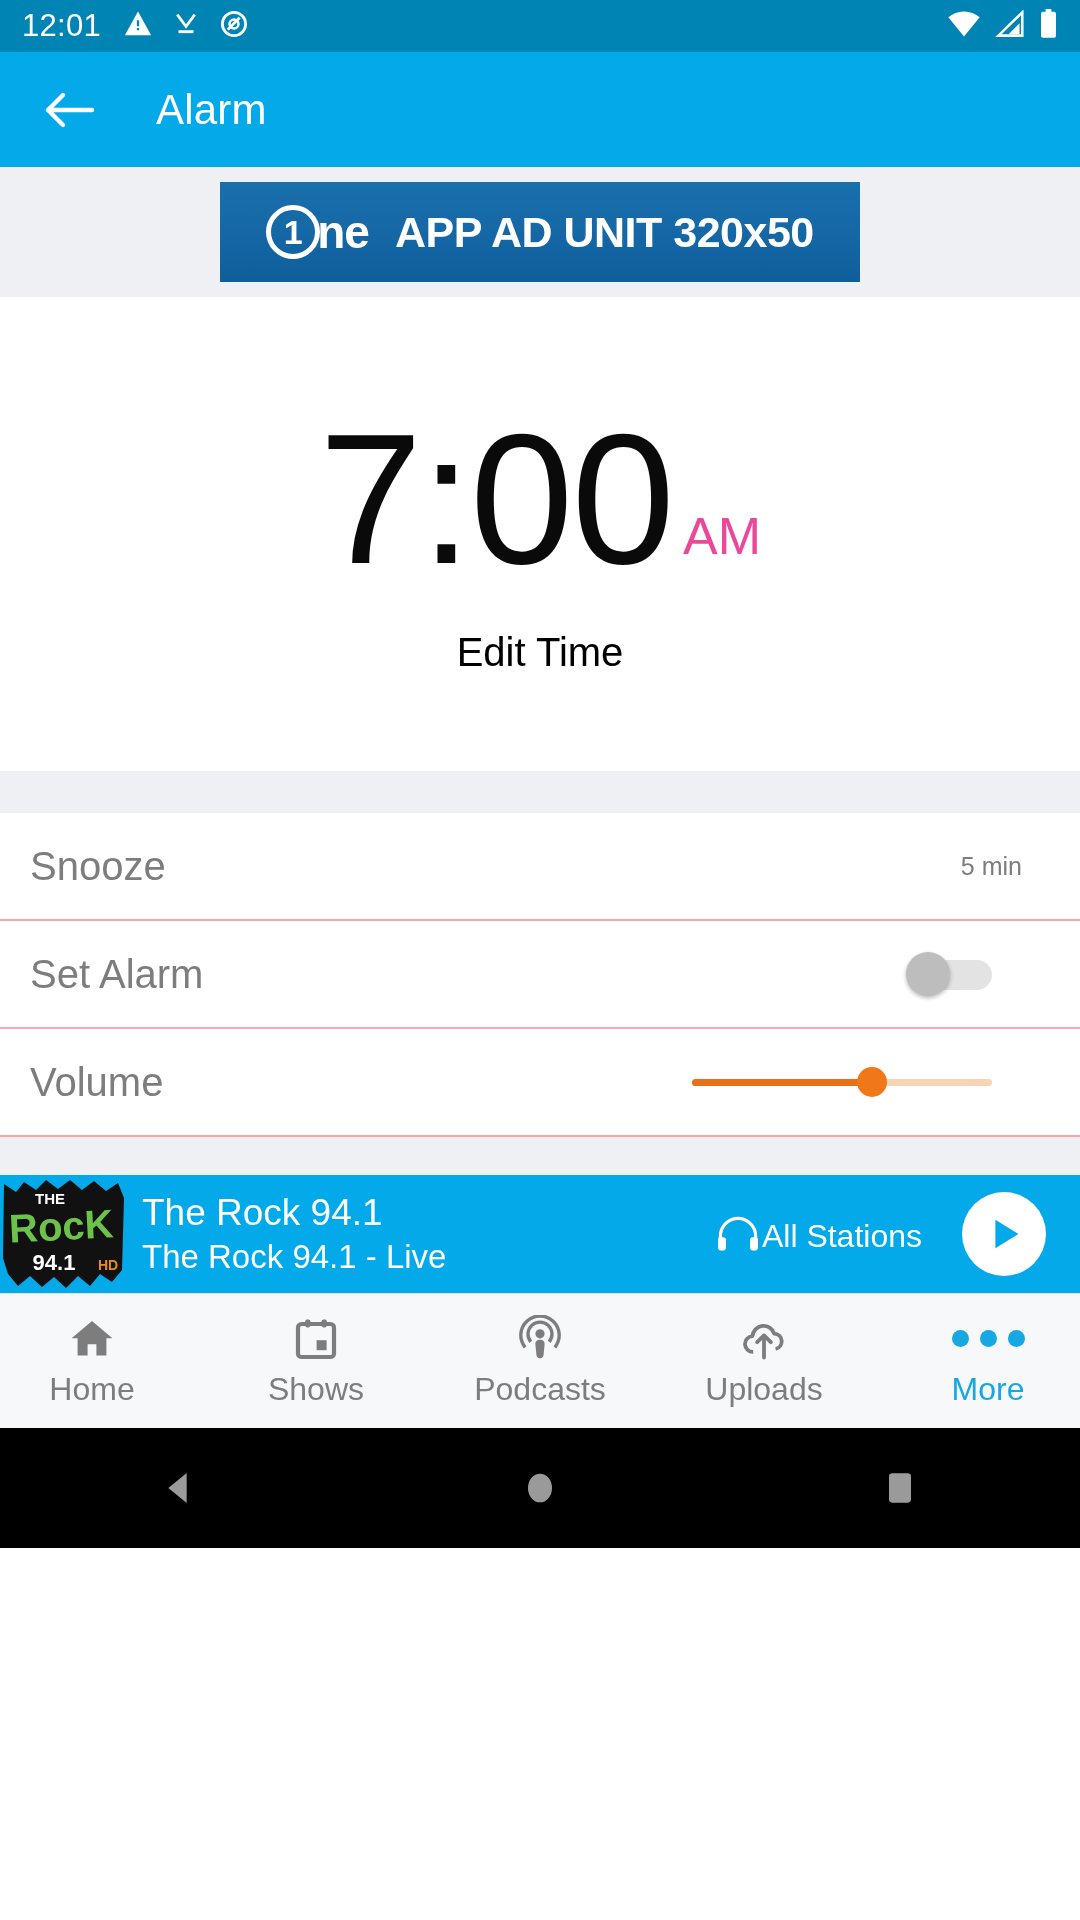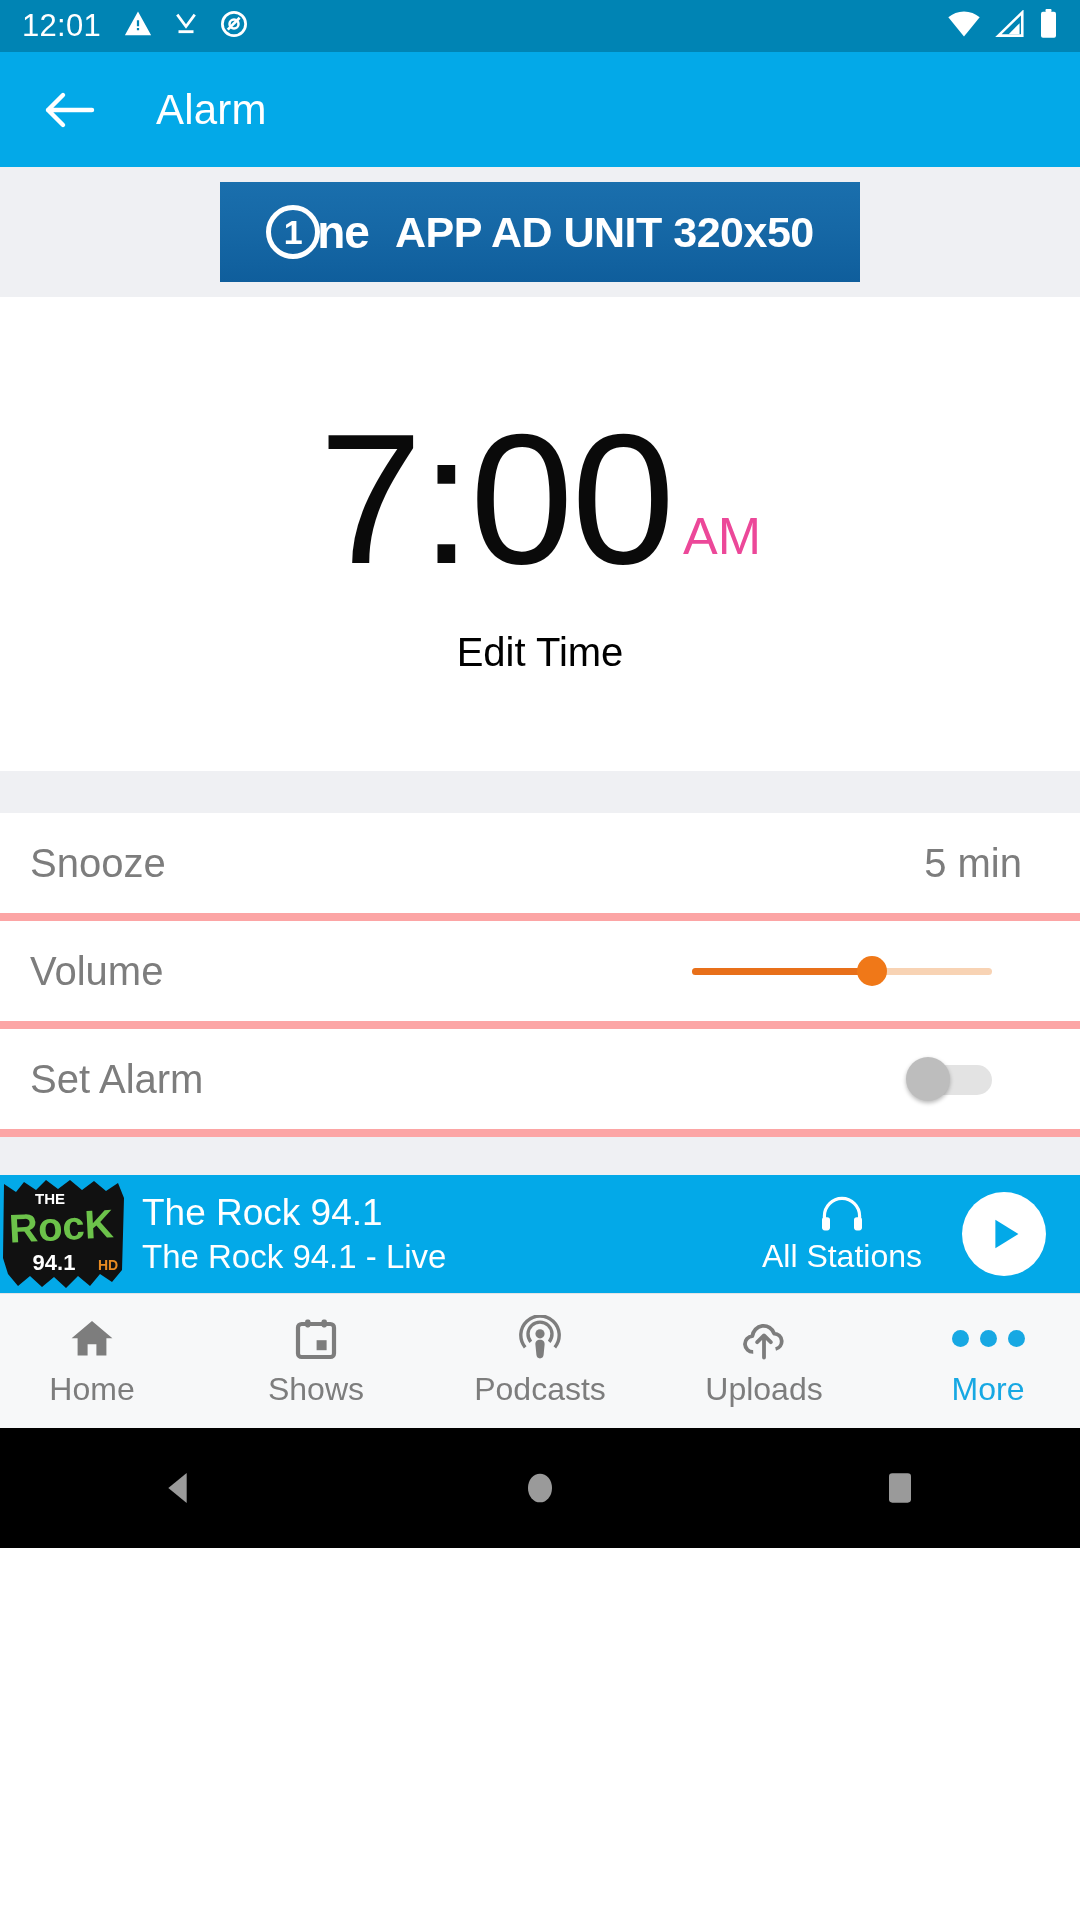--- a/index.html
+++ b/index.html
@@ -133,30 +133,30 @@
   .gap-band {
     background: #eff0f3;
     height: 42px;
     flex: none;
   }
   .list { background: #ffffff; flex: none; }
   .row {
     height: 108px;
     display: flex; align-items: center;
     padding: 0 30px;
-    border-bottom: 8px solid #fca5a5;
+    border-bottom: 2px solid #fca5a5;
     cursor: pointer;
   }
   .row-label {
     font-size: 40px;
     color: #7d7d7d;
     flex: 1;
   }
   .row-value {
-    font-size: 40px;
+    font-size: 25px;
     color: #7d7d7d;
     margin-right: 28px;
   }
 
   
   .slider {
     position: relative;
     width: 300px; height: 44px;
     margin-right: 58px;
     display: flex; align-items: center;
@@ -230,21 +230,21 @@
     white-space: nowrap;
   }
   .player-sub {
     color: #ffffff;
     font-size: 33px;
     line-height: 1.18;
     margin-top: 3px;
     white-space: nowrap;
   }
   .all-stations {
-    display: flex; flex-direction: column; align-items: center;
+    display: flex; flex-direction: row; align-items: center;
     margin-right: 40px;
     cursor: pointer;
     flex: none;
   }
   .all-stations-label {
     color: #ffffff;
     font-size: 32px;
     margin-top: 4px;
   }
   .play-btn {
@@ -372,33 +372,33 @@
   <div class="gap-band"></div>
 
   <div class="list">
 
     <div class="row">
       <div class="row-label">Snooze</div>
       <div class="row-value">5 min</div>
     </div>
 
     <div class="row">
+      <div class="row-label">Set Alarm</div>
+      <div class="toggle">
+        <div class="toggle-track"></div>
+        <div class="toggle-thumb" id="alarmThumb" style="left: 0px; background: rgb(189, 189, 189);"></div>
+      </div>
+    </div>
+
+    <div class="row">
       <div class="row-label">Volume</div>
       <div class="slider">
         <div class="slider-track"></div>
         <div class="slider-fill" id="volFill" style="width: 60%;"></div>
         <div class="slider-thumb" id="volThumb" style="left: 60%;"></div>
-      </div>
-    </div>
-
-    <div class="row">
-      <div class="row-label">Set Alarm</div>
-      <div class="toggle">
-        <div class="toggle-track"></div>
-        <div class="toggle-thumb" id="alarmThumb" style="left: 0px; background: rgb(189, 189, 189);"></div>
       </div>
     </div>
 
   </div>
 
   <div class="filler"></div>
 
   <div class="player">
     <div class="station-logo">
       <svg width="128" height="112" viewBox="0 0 128 112">

